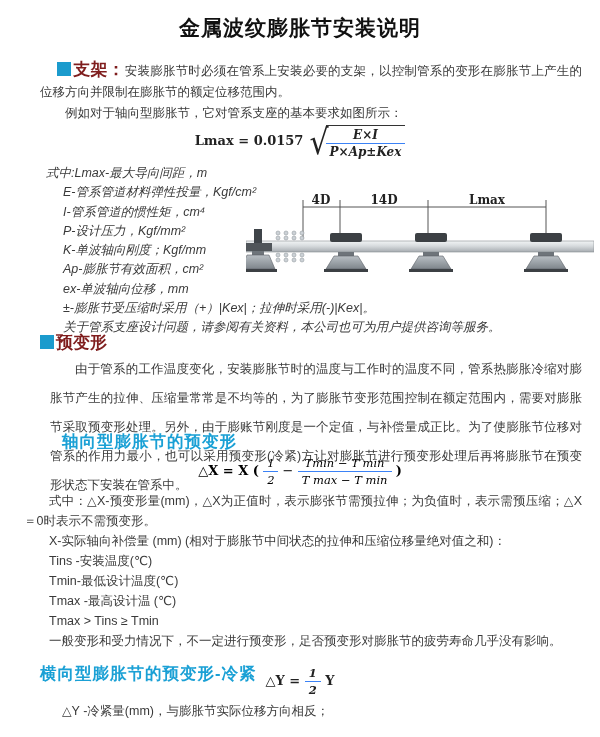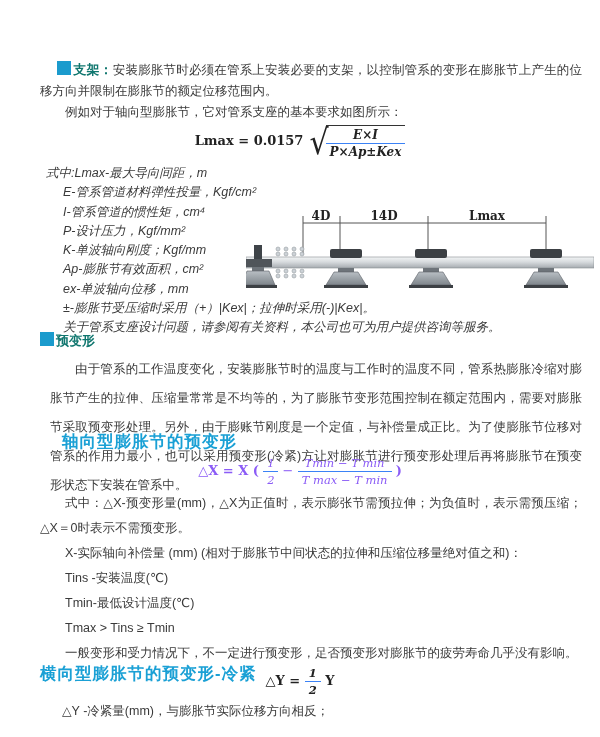--- a/index.html
+++ b/index.html
@@ -4,62 +4,63 @@
 <style>
   html,body{margin:0;padding:0;background:#fff;}
   .page{position:relative;width:600px;height:737px;background:#ffffff;overflow:hidden;
         font-family:"Liberation Sans","DejaVu Sans",sans-serif;color:#333;}
   .title{position:absolute;top:14px;left:0;width:600px;text-align:center;
          font-size:21px;font-weight:bold;color:#111;letter-spacing:1px;}
   .body-text{font-size:12.5px;line-height:21px;color:#3a3a3a;}
   .sec1{position:absolute;top:59px;left:40px;right:18px;text-align:justify;}
   .blue-square{display:inline-block;width:14px;height:14px;background:#1b9bcd;
                vertical-align:-1px;margin-right:2px;}
-  .sec-heading{color:#0f766e;font-weight:bold;font-size:13px;}
+  .sec-heading{color:#7f1d1d;font-weight:bold;font-size:17px;}
   .indent{text-indent:2em;}
   .first-line-indent{text-indent:17px;}
   .math{font-family:"DejaVu Serif","Liberation Serif",serif;}
   .formula1{position:absolute;top:124px;left:0;width:600px;text-align:center;
             font-size:13px;font-weight:bold;color:#222;}
   .formula1 .frac{font-weight:bold;font-style:italic;font-size:12px;}
   .frac{display:inline-block;vertical-align:middle;text-align:center;}
   .frac .num{display:block;border-bottom:1px solid #3b82f6;padding:0 4px 1px;}
   .frac .den{display:block;padding:1px 4px 0;}
   .sqrt-sign{display:inline-block;font-size:30px;font-weight:normal;vertical-align:middle;
              transform:scaleY(1.15);margin-left:6px;color:#222;}
   .radicand{display:inline-block;border-top:1.5px solid #333;vertical-align:middle;
             margin-left:-3px;padding-top:2px;}
   .defs{position:absolute;top:164px;left:46px;font-size:12.5px;line-height:19.3px;color:#3a3a3a;font-style:italic;}
   .defs .def-line{white-space:nowrap;}
   .defs .def-sub{padding-left:17px;}
-  .diagram{position:absolute;top:209px;left:246px;width:348px;height:100px;}
+  .diagram{position:absolute;top:193px;left:246px;width:348px;height:100px;}
   .sec2-head{position:absolute;top:331px;left:40px;}
   .sec2-para{position:absolute;top:355px;left:50px;right:18px;text-align:justify;
              line-height:29px;}
   .subtitle{color:#1aa0d5;font-weight:bold;font-size:16.5px;letter-spacing:1px;}
   .axial-sub{position:absolute;top:431px;left:62px;}
   .formula2{position:absolute;top:456px;left:0;width:600px;text-align:center;
-            font-size:13px;color:#8b5cf6;}
+            font-size:13px;color:#000000;}
   .formula2 .lead{font-weight:bold;}
   .formula2 .frac{font-size:11.5px;font-style:italic;}
-  .axial-lines{position:absolute;top:491px;left:40px;right:18px;line-height:25px;
+  .axial-lines{position:absolute;top:491px;left:24px;right:18px;line-height:20px;
                text-align:justify;}
   .axial-lines div{text-indent:2em;}
   .lateral-sub{position:absolute;top:643px;left:40px;margin-top:20px;}
   .formula3{position:absolute;top:666px;left:0;width:600px;text-align:center;
             font-size:13px;color:#222;font-weight:bold;}
   .formula3 .frac{font-size:11.5px;font-style:italic;}
   .lateral-note{position:absolute;top:701px;left:62px;}
   svg text{font-family:"DejaVu Serif","Liberation Serif",serif;font-weight:bold;font-size:12px;fill:#222;}
 </style>
 </head>
 <body>
 
 <div class="page">
 
+  <div class="title">金属波纹膨胀节安装说明</div>
 
   <div class="sec1 body-text first-line-indent">
     <span class="blue-square"></span><span class="sec-heading">支架：</span><span>安装膨胀节时必须在管系上安装必要的支架，以控制管系的变形在膨胀节上产生的位移方向并限制在膨胀节的额定位移范围内。</span>
     <div class="indent">例如对于轴向型膨胀节，它对管系支座的基本要求如图所示：</div>
   </div>
 
   <div class="formula1 math">
     <span>Lmax = 0.0157</span><span class="sqrt-sign">√</span><span class="radicand"><span class="frac"><span class="num">E×I</span><span class="den">P×Ap±Kex</span></span></span>
   </div>
 
@@ -164,20 +165,21 @@
     <span>−</span>
     <span class="frac"><span class="num">Tmin − T min</span><span class="den">T max − T min</span></span>
     <span class="lead">)</span>
   </div>
 
   <div class="axial-lines body-text">
     <div>式中：△X-预变形量(mm)，△X为正值时，表示膨张节需预拉伸；为负值时，表示需预压缩；△X＝0时表示不需预变形。</div>
     <div>X-实际轴向补偿量 (mm) (相对于膨胀节中间状态的拉伸和压缩位移量绝对值之和)：</div>
     <div>Tins -安装温度(℃)</div>
     <div>Tmin-最低设计温度(℃)</div>
+    <div>Tmax -最高设计温 (℃)</div>
     <div>Tmax &gt; Tins ≥ Tmin</div>
     <div>一般变形和受力情况下，不一定进行预变形，足否预变形对膨胀节的疲劳寿命几乎没有影响。</div>
   </div>
 
   <div class="lateral-sub subtitle">横向型膨胀节的预变形-冷紧</div>
 
   <div class="formula3 math">
     <span>△Y =</span>
     <span class="frac"><span class="num">1</span><span class="den">2</span></span>
     <span>Y</span>

